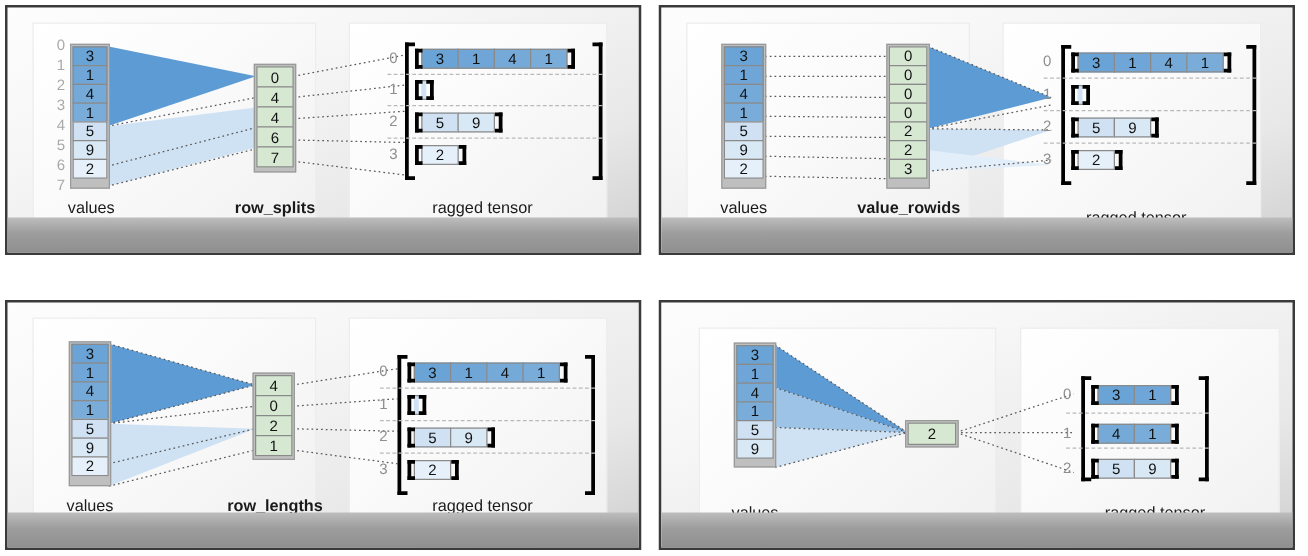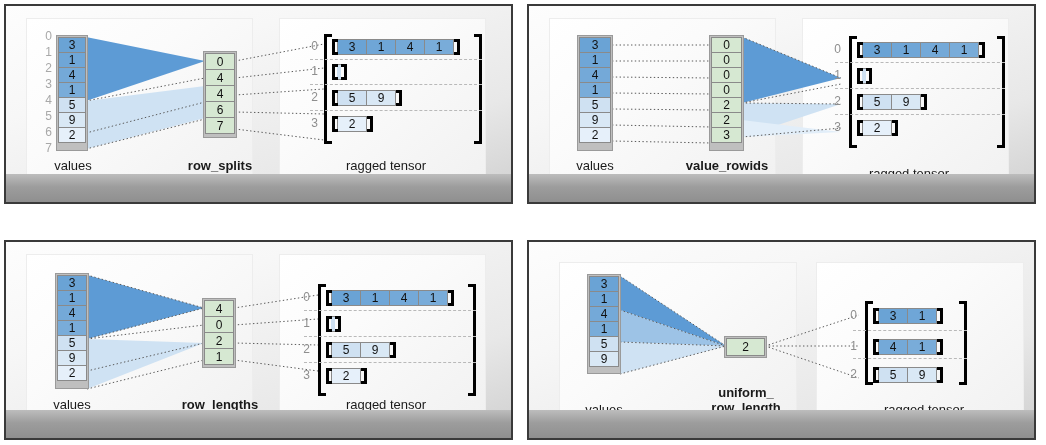--- a/index.html
+++ b/index.html
@@ -459,24 +459,20 @@
       <div class="cell v3" style="height:16px">1</div>
       <div class="cell v4" style="height:16px">5</div>
       <div class="cell v5" style="height:16px">9</div>
     </div>
     <div class="caption" style="left:36px; top:160px; width:78px;">values</div>
 
     <div class="col-frame" style="left:195px; top:94px; width:43px; height:22px;"></div>
     <div class="col" style="left:197px; top:96px; width:39px;">
       <div class="cell g" style="height:18px">2</div>
     </div>
-    <div class="caption bold two" style="left:152px; top:143px; width:130px;">
-      <div>uniform_</div>
-      <div>row_length</div>
-    </div>
 
     <div class="rt" style="left:336px; top:59px;">
       <div class="tbrk l" style="left:0; top:0; height:84px;"></div>
       <div class="tbrk r" style="left:94px; top:0; height:84px;"></div>
 
       <div class="rt-sep" style="top:29px; left:-12px; width:114px;"></div>
       <div class="rt-sep" style="top:57px; left:-12px; width:114px;"></div>
 
       <div class="rt-lbl" style="left:-20px; top:6px;">0</div>
       <div class="rt-lbl" style="left:-20px; top:37px;">1</div>

